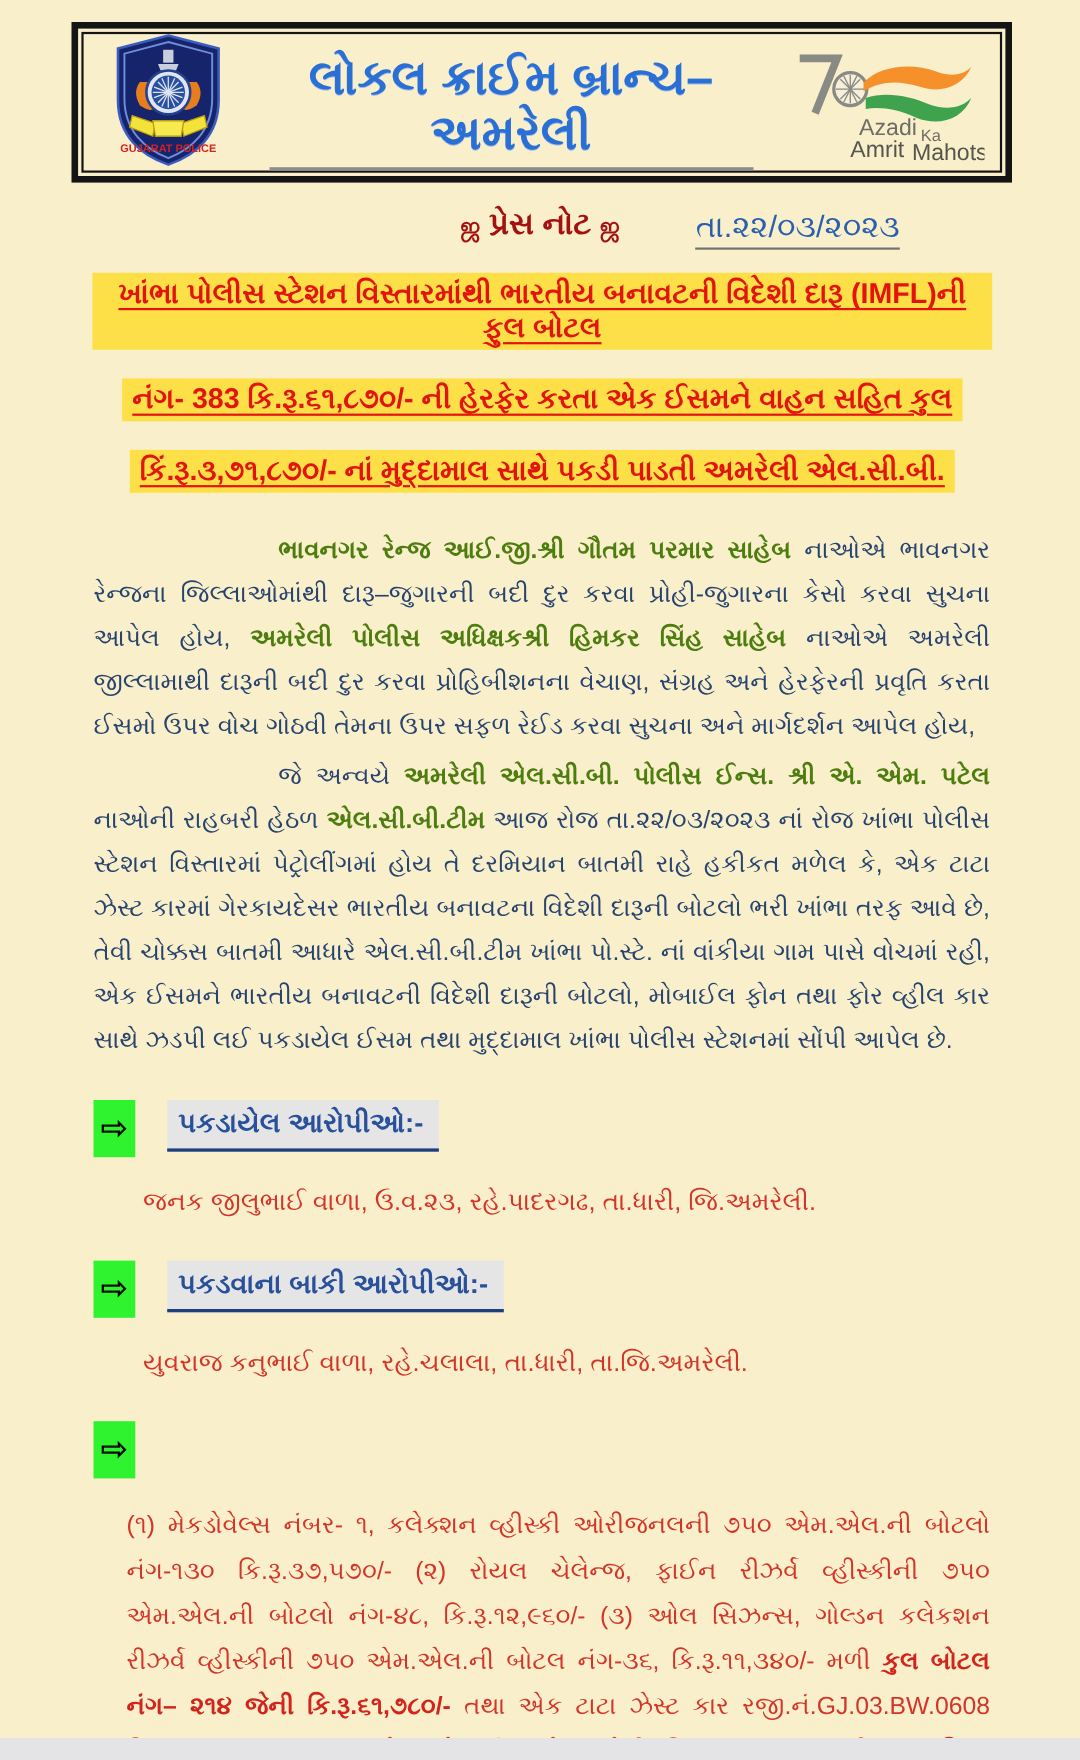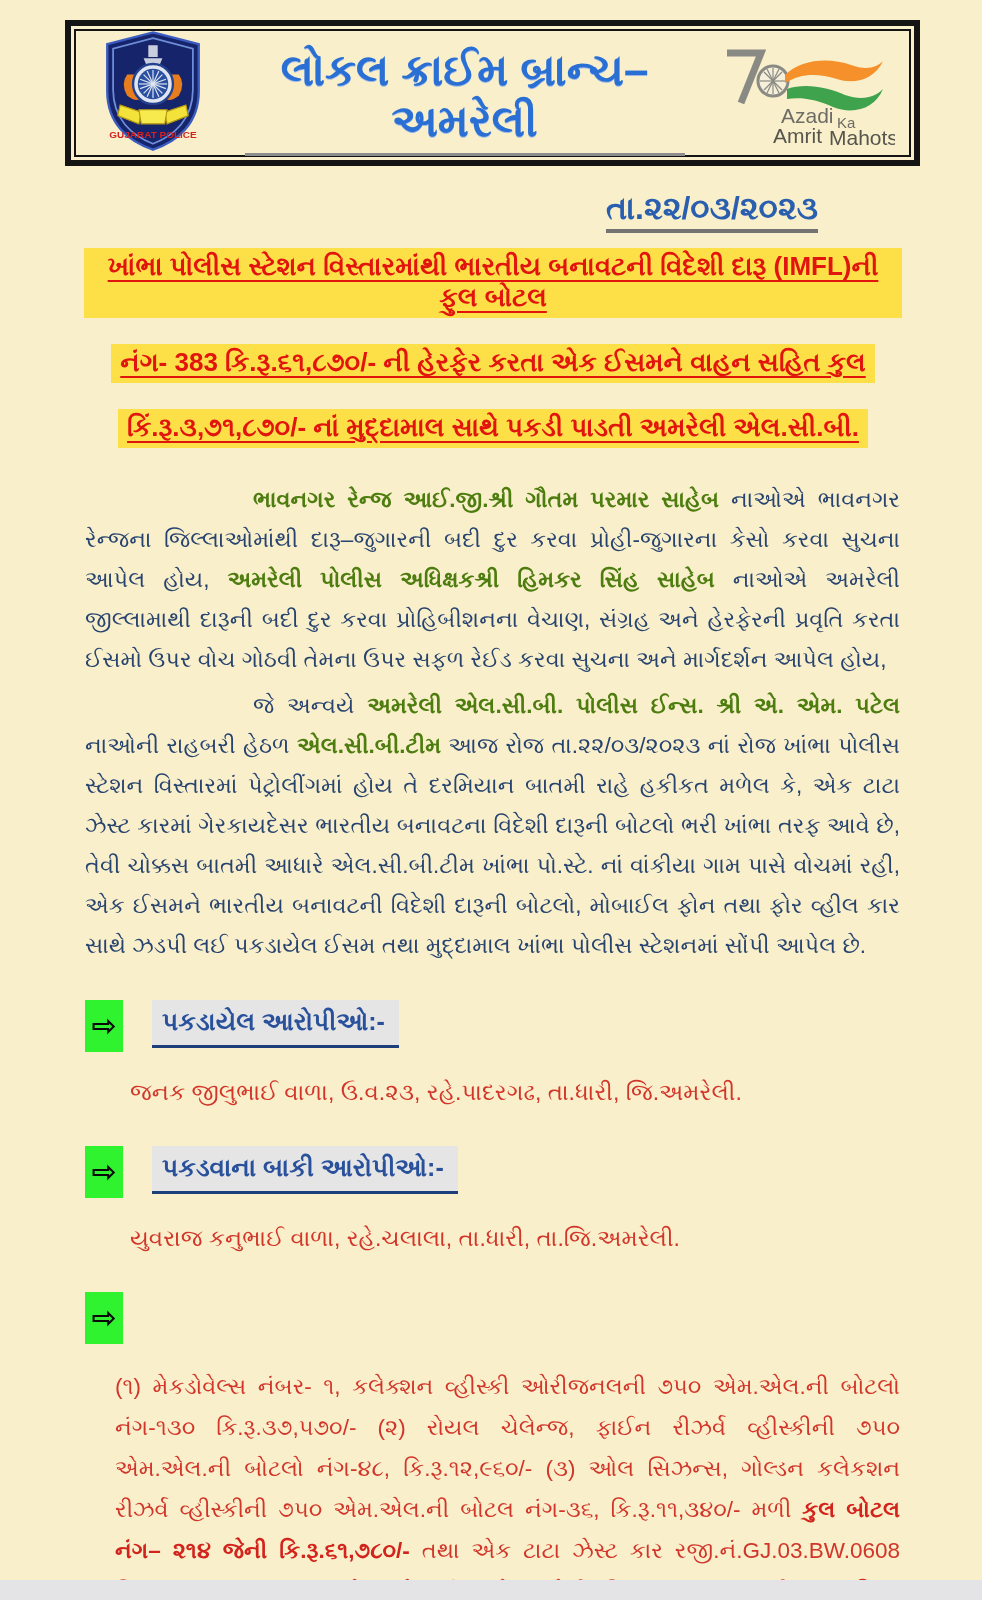--- a/index.html
+++ b/index.html
@@ -13,21 +13,21 @@
   .shield-wrap{width:118px;flex:0 0 auto;margin-left:8px;}
   .hdr-title-wrap{flex:1;text-align:center;margin-top:-6px;}
   .hdr-title{font-size:44px;font-weight:bold;color:#2a6fd4;letter-spacing:0px;text-shadow:0 1px 0 #9db9e8;margin-top:20px;}
   .hdr-underline{height:3px;background:#8d8d8d;width:440px;margin:6px auto 0 auto;}
   .azadi-wrap{width:178px;flex:0 0 auto;margin-right:4px;}
 
   
   .pressnote-row{position:relative;height:46px;margin-top:22px;}
   .pressnote{position:absolute;left:0;right:0;text-align:center;font-size:28px;font-weight:bold;color:#a31111;}
   .pn-orn{font-size:22px;font-weight:bold;color:#a31111;}
-  .press-date{position:absolute;right:164px;top:2px;font-size:32px;font-weight:bold;color:#2a5fb0;border-bottom:4px solid #737373;padding-bottom:2px;}
+  .press-date{position:absolute;right:164px;top:2px;font-size:28px;font-weight:normal;color:#2a5fb0;border-bottom:2px solid #737373;padding-bottom:2px;}
 
   
   .headline{margin:14px 80px 0 84px;text-align:center;}
   .headline-line{display:inline-block;background:#fde047;color:#e2150e;font-size:26px;font-weight:bold;padding:3px 9px 5px 9px;margin-bottom:26px;text-decoration:underline;text-decoration-thickness:2px;text-underline-offset:5px;}
 
   
   .para{margin:6px 82px 0 85px;font-size:22.5px;line-height:40px;color:#27436f;text-align:justify;}
   .para.indent{text-indent:168px;}
   .para .seg-bold{font-weight:bold;color:#4d7c0f;}
   .seg-bold{font-weight:bold;}
@@ -103,20 +103,25 @@
           <text x="120" y="93" font-size="15" fill="#6d6d66">Ka</text>
           <text x="56" y="108" font-size="21" fill="#55554e">Amrit</text>
           <text x="112" y="110" font-size="21" fill="#55554e">Mahotsav</text>
         </svg>
       </div>
 
     </div>
   </div>
 
   <div class="pressnote-row">
+    <div class="pressnote">
+      <span class="pn-orn">ஜ</span>
+      <span>પ્રેસ નોટ</span>
+      <span class="pn-orn">ஜ</span>
+    </div>
     <div class="press-date">તા.૨૨/૦૩/૨૦૨૩</div>
   </div>
 
   <div class="headline">
     <span class="headline-line">ખાંભા પોલીસ સ્ટેશન વિસ્તારમાંથી ભારતીય બનાવટની વિદેશી દારૂ (IMFL)ની ફુલ બોટલ</span><br>
     <span class="headline-line">નંગ- 383 કિ.રૂ.૬૧,૮૭૦/- ની હેરફેર કરતા એક ઈસમને વાહન સહિત કુલ</span><br>
     <span class="headline-line">કિં.રૂ.૩,૭૧,૮૭૦/-  નાં મુદ્દામાલ સાથે પકડી પાડતી અમરેલી એલ.સી.બી.</span>
   </div>
 
   <p class="para indent"><span class="seg-bold">ભાવનગર રેન્જ આઈ.જી.શ્રી ગૌતમ પરમાર સાહેબ </span><span>નાઓએ ભાવનગર રેન્જના જિલ્લાઓમાંથી દારૂ–જુગારની બદી દુર કરવા પ્રોહી-જુગારના કેસો કરવા સુચના આપેલ હોય, </span><span class="seg-bold">અમરેલી પોલીસ અધિક્ષકશ્રી હિમકર સિંહ સાહેબ </span><span>નાઓએ અમરેલી જીલ્લામાથી દારૂની બદી દુર કરવા પ્રોહિબીશનના વેચાણ, સંગ્રહ અને હેરફેરની પ્રવૃતિ કરતા ઈસમો ઉપર વોચ ગોઠવી તેમના ઉપર સફળ રેઈડ કરવા સુચના અને માર્ગદર્શન આપેલ હોય,</span></p>

